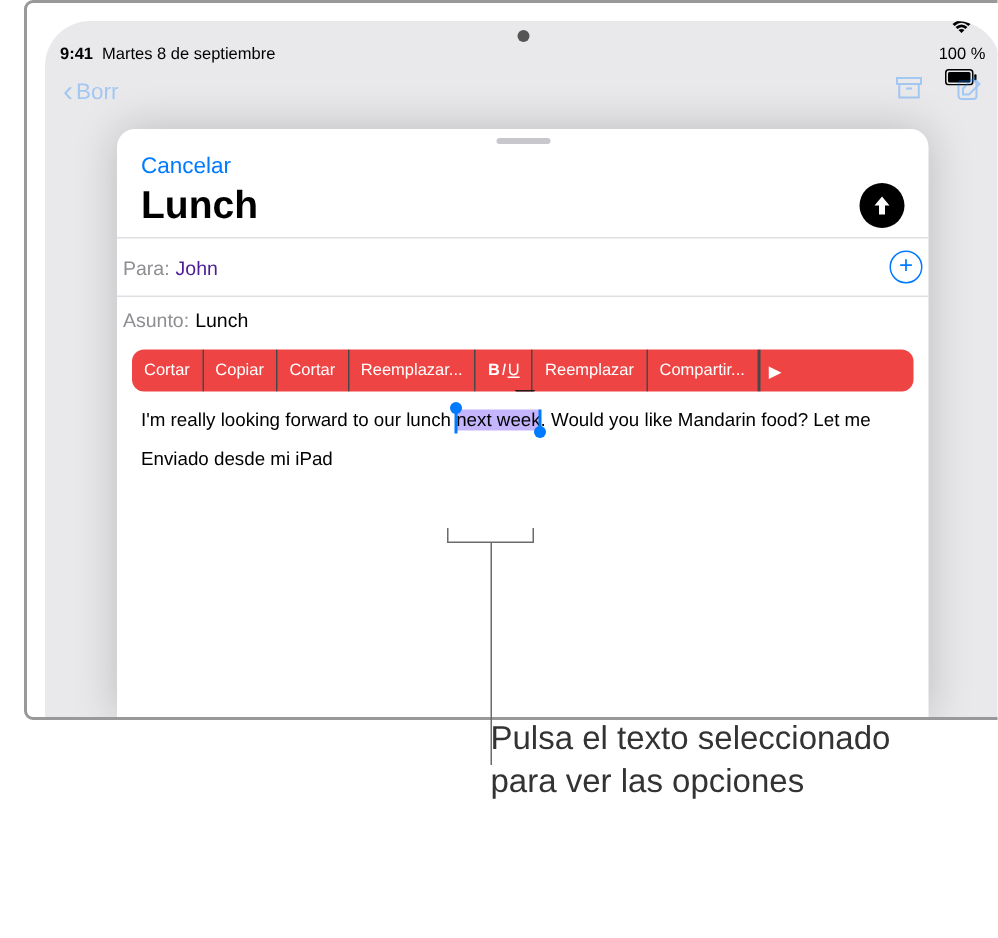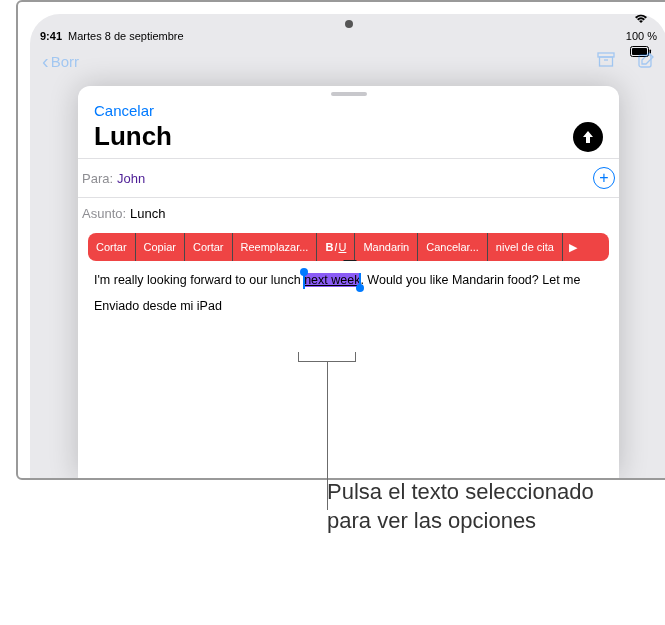--- a/index.html
+++ b/index.html
@@ -169,23 +169,22 @@
     }
     .body-area {
       padding: 10px 16px;
       font-size: 12.5px;
       color: #000;
       line-height: 1.45;
       position: relative;
     }
     .body-line { position: relative; }
     .sel {
-      background: #8b5cf6;
+      background: #c4b5fd;
       position: relative;
-      text-decoration: underline;
     }
     .sel-dot {
       position: absolute;
       width: 8px; height: 8px;
       background: #007aff;
       border-radius: 50%;
     }
     .sel-dot.start { left: -4px; top: -5px; }
     .sel-dot.end { right: -4px; bottom: -5px; }
     .sel-bar {
@@ -314,25 +313,24 @@
           <div class="menu-item">Cortar</div>
           <div class="menu-sep"></div>
           <div class="menu-item">Reemplazar...</div>
           <div class="menu-sep"></div>
           <div class="menu-item">
               <span style="font-weight:700;">B</span>
               <span style="font-style:italic;margin:0 1px;">I</span>
               <span style="text-decoration:underline;">U</span>
             </div>
           <div class="menu-sep"></div>
-          <div class="menu-item">Mandarin</div>
-          <div class="menu-sep"></div>
-          <div class="menu-item">Cancelar...</div>
-          <div class="menu-sep"></div>
-          <div class="menu-item">nivel de cita</div>
+          <div class="menu-item">Reemplazar</div>
+          <div class="menu-sep"></div>
+          <div class="menu-item">Compartir...</div>
+          <div class="menu-sep"></div>
           <div class="menu-sep"></div>
           <div class="menu-arrow">▶</div>
           <div class="menu-pointer"></div>
         </div>
       </div>
 
       <div class="body-area">
         <div class="body-line">
           <span>I'm really looking forward to our lunch </span><span class="sel"><span class="sel-dot start"></span><span class="sel-bar start"></span><span>next week</span><span class="sel-bar end"></span><span class="sel-dot end"></span></span><span>. Would you like Mandarin food? Let me</span>
         </div>

